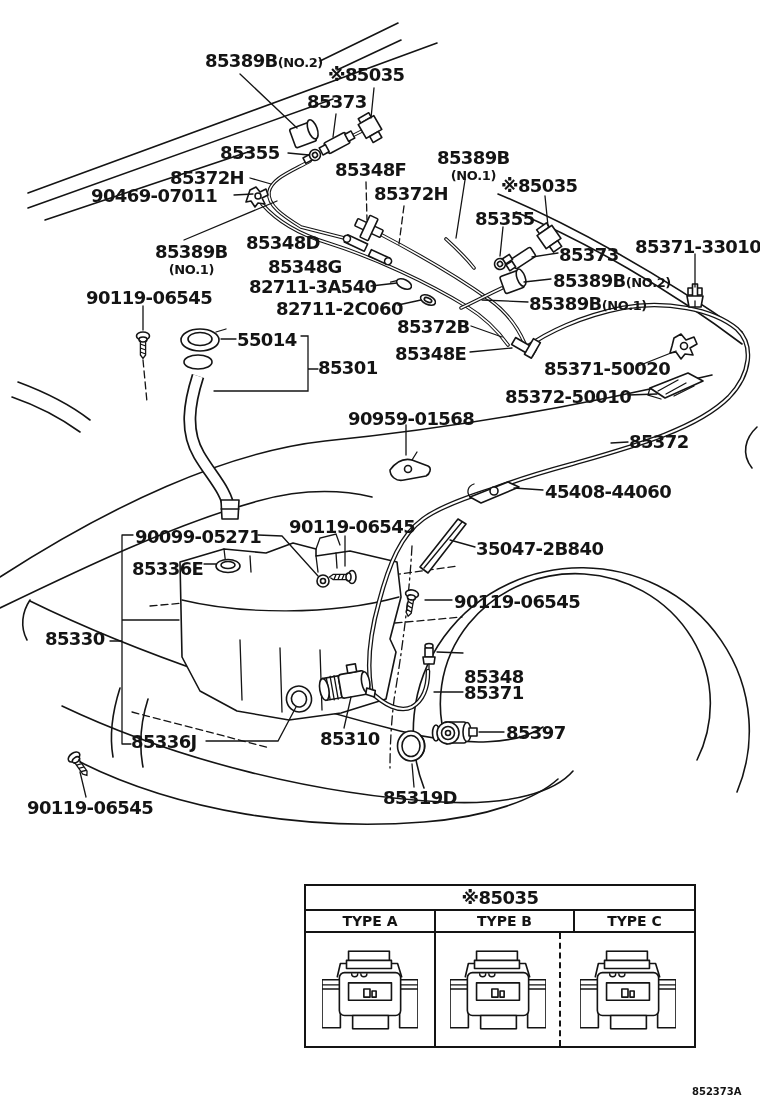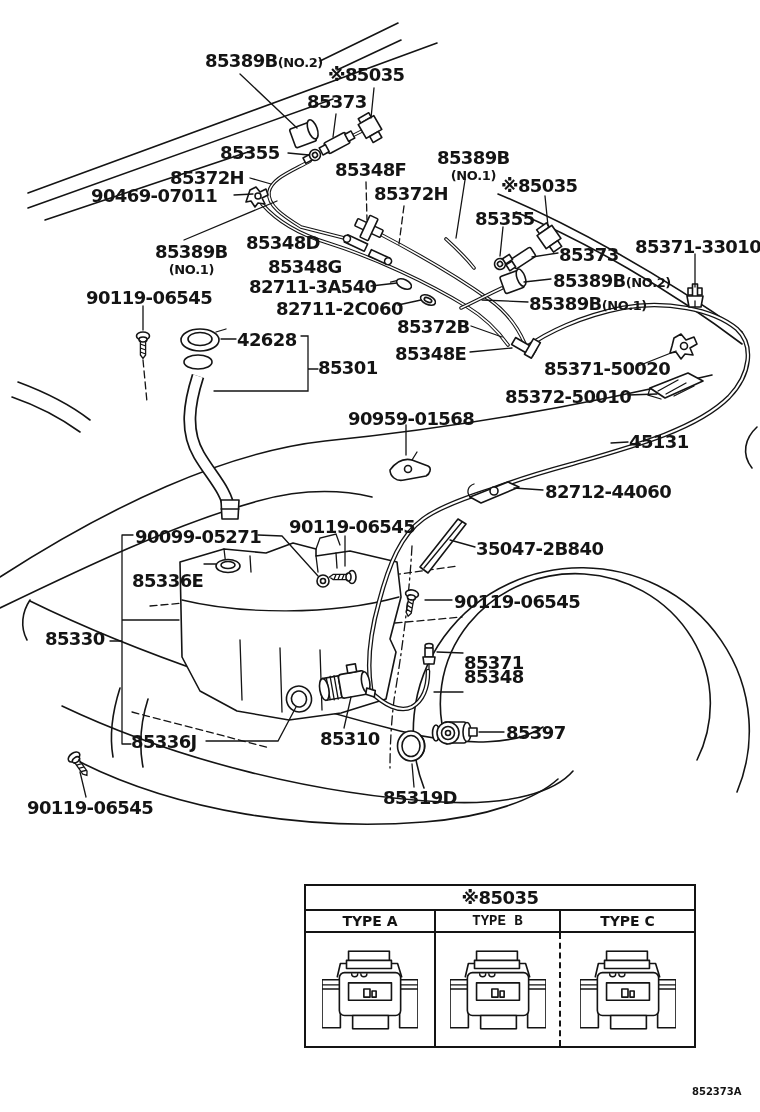--- a/index.html
+++ b/index.html
@@ -14,21 +14,21 @@
   .footer-code{position:absolute;font-weight:bold;font-size:10px;letter-spacing:0;}
   
   .ref-table{position:absolute;left:304px;top:884px;width:392px;border:2px solid #141414;
              background:#fff;box-sizing:border-box;}
   .rt-header{height:23px;border-bottom:2px solid #141414;text-align:center;
              font-weight:bold;font-size:18px;letter-spacing:-0.5px;line-height:23px;}
   .rt-types{display:flex;border-bottom:2px solid #141414;}
   .rt-type{height:20px;line-height:20px;text-align:center;font-weight:bold;font-size:14px;
            letter-spacing:0;box-sizing:border-box;}
   .rt-type.c1{width:130px;border-right:2px solid #141414;}
-  .rt-type.c2{width:125px;border-right:2px solid #141414;font-family:Liberation Mono, monospace;}
+  .rt-type.c2{width:139px;border-right:2px solid #141414;}
   .rt-type.c3{flex:1;}
   .rt-body{display:flex;height:113px;}
   .rt-cell{display:flex;align-items:center;justify-content:center;box-sizing:border-box;}
   .rt-cell.c1{width:130px;border-right:2px solid #141414;}
   .rt-cell.c2{width:125px;border-right:2px dashed #141414;}
   .rt-cell.c3{flex:1;}
   
   .ln{fill:none;stroke:#141414;stroke-width:1.6;stroke-linecap:round;stroke-linejoin:round;}
   .thin{fill:none;stroke:#141414;stroke-width:1.3;stroke-linecap:round;}
   .dash{stroke-dasharray:7 4;}
@@ -321,33 +321,33 @@
   <div class="lbl" style="left:268px;top:258px"><span>85348G</span></div>
   <div class="lbl" style="left:249px;top:278px"><span>82711-3A540</span></div>
   <div class="lbl" style="left:276px;top:300px"><span>82711-2C060</span></div>
   <div class="lbl" style="left:553px;top:272px"><span>85389B</span><span class="sfx">(NO.2)</span></div>
   <div class="lbl" style="left:529px;top:295px"><span>85389B</span><span class="sfx">(NO.1)</span></div>
   <div class="lbl" style="left:397px;top:318px"><span>85372B</span></div>
   <div class="lbl" style="left:395px;top:345px"><span>85348E</span></div>
   <div class="lbl" style="left:544px;top:360px"><span>85371-50020</span></div>
   <div class="lbl" style="left:505px;top:388px"><span>85372-50010</span></div>
   <div class="lbl" style="left:86px;top:289px"><span>90119-06545</span></div>
-  <div class="lbl" style="left:237px;top:331px"><span>42628</span></div>
+  <div class="lbl" style="left:237px;top:331px"><span>55014</span></div>
   <div class="lbl" style="left:318px;top:359px"><span>85301</span></div>
   <div class="lbl" style="left:348px;top:410px"><span>90959-01568</span></div>
-  <div class="lbl" style="left:629px;top:433px"><span>45131</span></div>
-  <div class="lbl" style="left:545px;top:483px"><span>82712-44060</span></div>
+  <div class="lbl" style="left:629px;top:433px"><span>85372</span></div>
+  <div class="lbl" style="left:545px;top:483px"><span>45408-44060</span></div>
   <div class="lbl" style="left:135px;top:528px"><span>90099-05271</span></div>
   <div class="lbl" style="left:289px;top:518px"><span>90119-06545</span></div>
-  <div class="lbl" style="left:132px;top:572px"><span>85336E</span></div>
+  <div class="lbl" style="left:132px;top:560px"><span>85336E</span></div>
   <div class="lbl" style="left:476px;top:540px"><span>35047-2B840</span></div>
   <div class="lbl" style="left:454px;top:593px"><span>90119-06545</span></div>
   <div class="lbl" style="left:45px;top:630px"><span>85330</span></div>
   <div class="lbl" style="left:464px;top:668px"><span>85348</span></div>
-  <div class="lbl" style="left:464px;top:654px"><span>85371</span></div>
+  <div class="lbl" style="left:464px;top:684px"><span>85371</span></div>
   <div class="lbl" style="left:506px;top:724px"><span>85397</span></div>
   <div class="lbl" style="left:320px;top:730px"><span>85310</span></div>
   <div class="lbl" style="left:131px;top:733px"><span>85336J</span></div>
   <div class="lbl" style="left:383px;top:789px"><span>85319D</span></div>
   <div class="lbl" style="left:27px;top:799px"><span>90119-06545</span></div>
 
   <div class="ref-table">
     <div class="rt-header">※85035</div>
     <div class="rt-types">
       <div class="rt-type c1">TYPE A</div>

